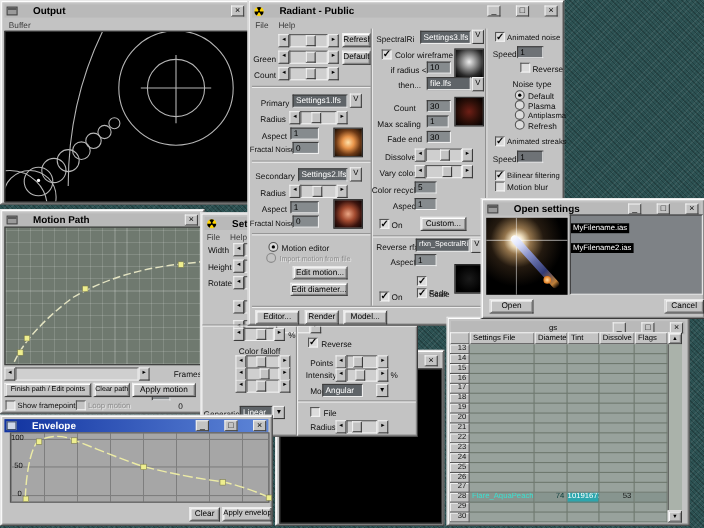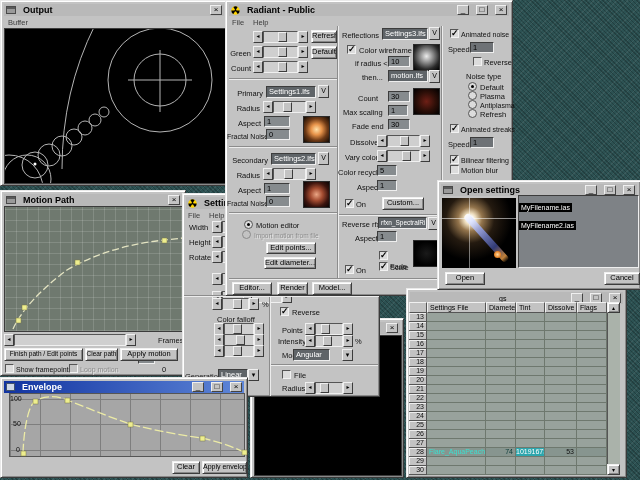--- a/index.html
+++ b/index.html
@@ -2,21 +2,21 @@
 <html><head>
 <meta charset="utf-8">
 <style>
 * { margin:0; padding:0; box-sizing:border-box; }
 html,body { width:640px; height:480px; overflow:hidden; font-family:"Liberation Sans",sans-serif; }
 #desktop { position:absolute; inset:0; width:640px; height:480px; background-color:#2c5152;
   background-image: repeating-linear-gradient(45deg, rgba(0,0,0,.22) 0 1px, transparent 1px 3px),
   repeating-linear-gradient(135deg, rgba(255,255,255,.07) 0 1px, transparent 1px 4px); }
 .w { position:absolute; background:#c3c3c3; border:1px solid; border-color:#e9e9e9 #3a3a3a #3a3a3a #e9e9e9;
   box-shadow: inset 1px 1px 0 #fff, inset -1px -1px 0 #8a8a8a; }
-.tb { position:absolute; left:3px; right:3px; top:3px; height:12px; background:#b9b9b9; display:flex; align-items:center; gap:7px; padding:0 2px; font-size:9px; font-weight:bold; color:#000; white-space:nowrap; }
+.tb { position:absolute; left:3px; right:3px; top:3px; height:12px; background:#b9b9b9; display:flex; align-items:center; gap:14px; padding:0 2px; font-size:9px; font-weight:bold; color:#000; white-space:nowrap; }
 .tb .sp { flex:1; }
 .tb.act { background:linear-gradient(90deg,#1133a0,#5e86d8); color:#fff; }
 .tbtn { flex:none; width:12px; height:10px; background:#c3c3c3; border:1px solid; border-color:#efefef #444 #444 #efefef; font-size:8px; line-height:8px; text-align:center; font-weight:normal; color:#000; }
 .menu { position:absolute; font-size:7.5px; color:#3c3c3c; display:flex; gap:9px; }
 .lbl { position:absolute; font-size:7.5px; color:#101010; white-space:nowrap; line-height:9px; }
 .lbl.r { text-align:right; }
 .lbl.dis { color:#8d8d8d; text-shadow:1px 1px 0 #e4e4e4; }
 .btn { position:absolute; background:#c3c3c3; border:1px solid; border-color:#f0f0f0 #3c3c3c #3c3c3c #f0f0f0; box-shadow:inset 1px 1px 0 #fff, inset -1px -1px 0 #888; font-size:7.5px; text-align:center; color:#000; line-height:10px; white-space:nowrap; overflow:hidden; }
 .fld { position:absolute; background:#868b8e; border:1px solid; border-color:#3c3c3c #eee #eee #3c3c3c; font-size:7.5px; color:#000; padding:1px 2px; line-height:8px; overflow:hidden; }
 .dd { position:absolute; background:#5f6468; border:1px solid; border-color:#3c3c3c #eee #eee #3c3c3c; font-size:7.5px; color:#fff; padding:1px 2px; line-height:8px; white-space:nowrap; overflow:hidden; }
@@ -364,34 +364,34 @@
     <div class="lbl r" style="left:0;width:35px;top:185px;">Aspect</div>
     <div class="fld" style="left:38px;top:182px;width:26px;height:11px;">1</div>
     <div class="thumb pv-red" style="left:77px;top:180px;"></div>
     <div class="lbl" style="left:1px;top:198px;font-size:7px;">Fractal Noise</div>
     <div class="fld" style="left:40px;top:195px;width:24px;height:11px;">0</div>
     <div class="hr" style="left:3px;top:211px;width:108px;"></div>
     <div class="rd s" style="left:18px;top:219px;"></div>
     <div class="lbl" style="left:30px;top:220px;">Motion editor</div>
     <div class="rd dis" style="left:16px;top:229px;"></div>
     <div class="lbl dis" style="left:28px;top:230px;font-size:6.5px;">Import motion from file</div>
-    <div class="btn" style="left:40px;top:241px;width:50px;height:12px;">Edit points...</div>
+    <div class="btn" style="left:40px;top:241px;width:50px;height:12px;">Edit motion...</div>
     <div class="btn" style="left:38px;top:256px;width:52px;height:12px;">Edit diameter...</div>
     <div class="vr" style="left:111px;top:25px;height:252px;"></div>
 
-    <div class="lbl" style="left:116px;top:30px;">Reflections</div>
+    <div class="lbl" style="left:116px;top:30px;">SpectralRi</div>
     <div class="dd" style="left:156px;top:27px;width:46px;height:12px;">Settings3.lfs</div>
     <div class="vbtn" style="left:203px;top:26px;height:13px;">V</div>
     <div class="cb c" style="left:121px;top:44px;"></div>
     <div class="lbl" style="left:133px;top:45px;">Color wireframe</div>
     <div class="thumb pv-grey" style="left:187px;top:43px;"></div>
     <div class="lbl" style="left:129px;top:58px;">if radius &lt;</div>
     <div class="fld" style="left:162px;top:55px;width:22px;height:11px;">10</div>
     <div class="lbl" style="left:136px;top:72px;">then...</div>
-    <div class="dd" style="left:162px;top:69px;width:40px;height:12px;">motion.lfs</div>
+    <div class="dd" style="left:162px;top:69px;width:40px;height:12px;">file.lfs</div>
     <div class="vbtn" style="left:203px;top:69px;height:13px;">V</div>
     <div class="lbl" style="left:132px;top:93px;">Count</div>
     <div class="fld" style="left:162px;top:90px;width:22px;height:11px;">30</div>
     <div class="thumb pv-darkred" style="left:187px;top:87px;"></div>
     <div class="lbl" style="left:117px;top:107px;">Max scaling</div>
     <div class="fld" style="left:162px;top:104px;width:20px;height:11px;">1</div>
     <div class="lbl" style="left:126px;top:121px;">Fade end</div>
     <div class="fld" style="left:162px;top:118px;width:22px;height:11px;">30</div>
     <div class="lbl" style="left:124px;top:137px;">Dissolve</div>
     <div class="sld" style="left:151px;top:134px;width:53px;">

